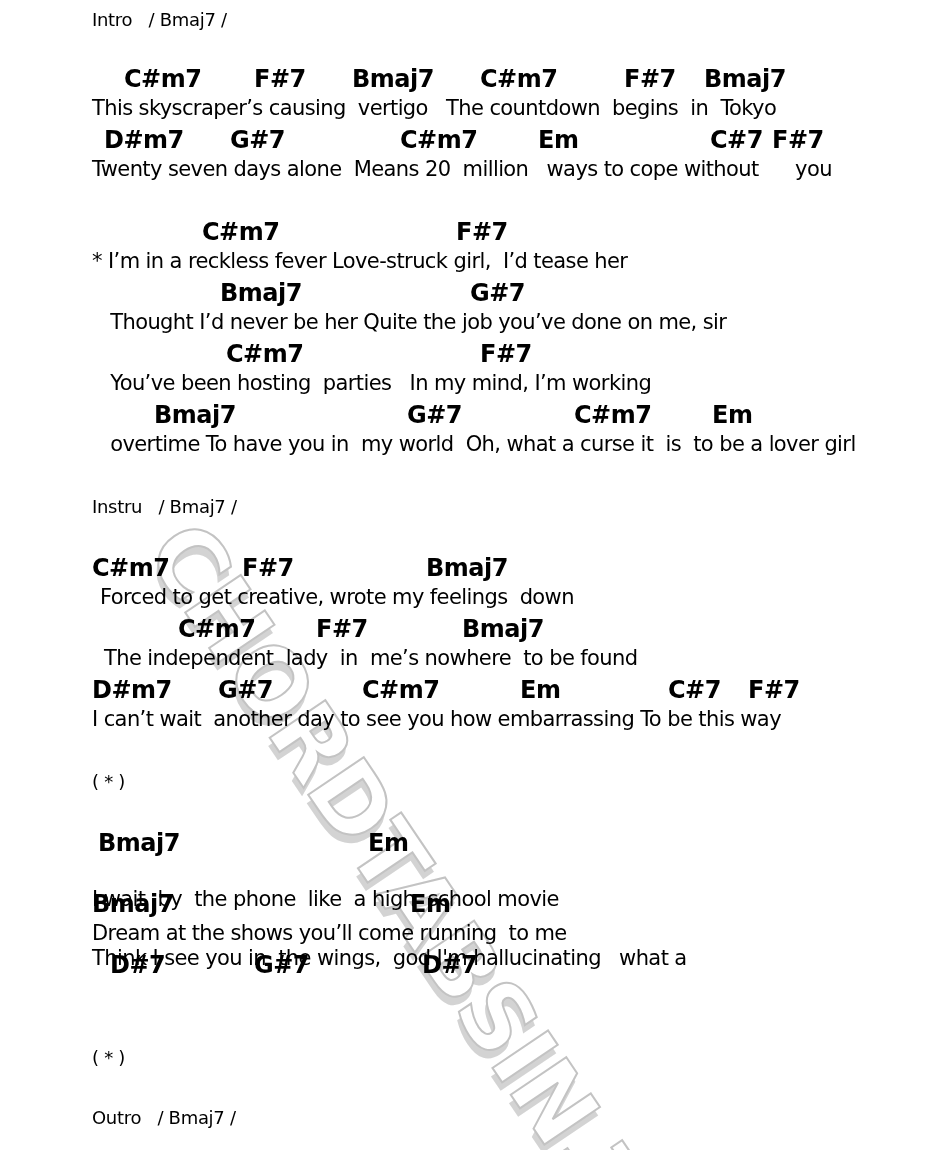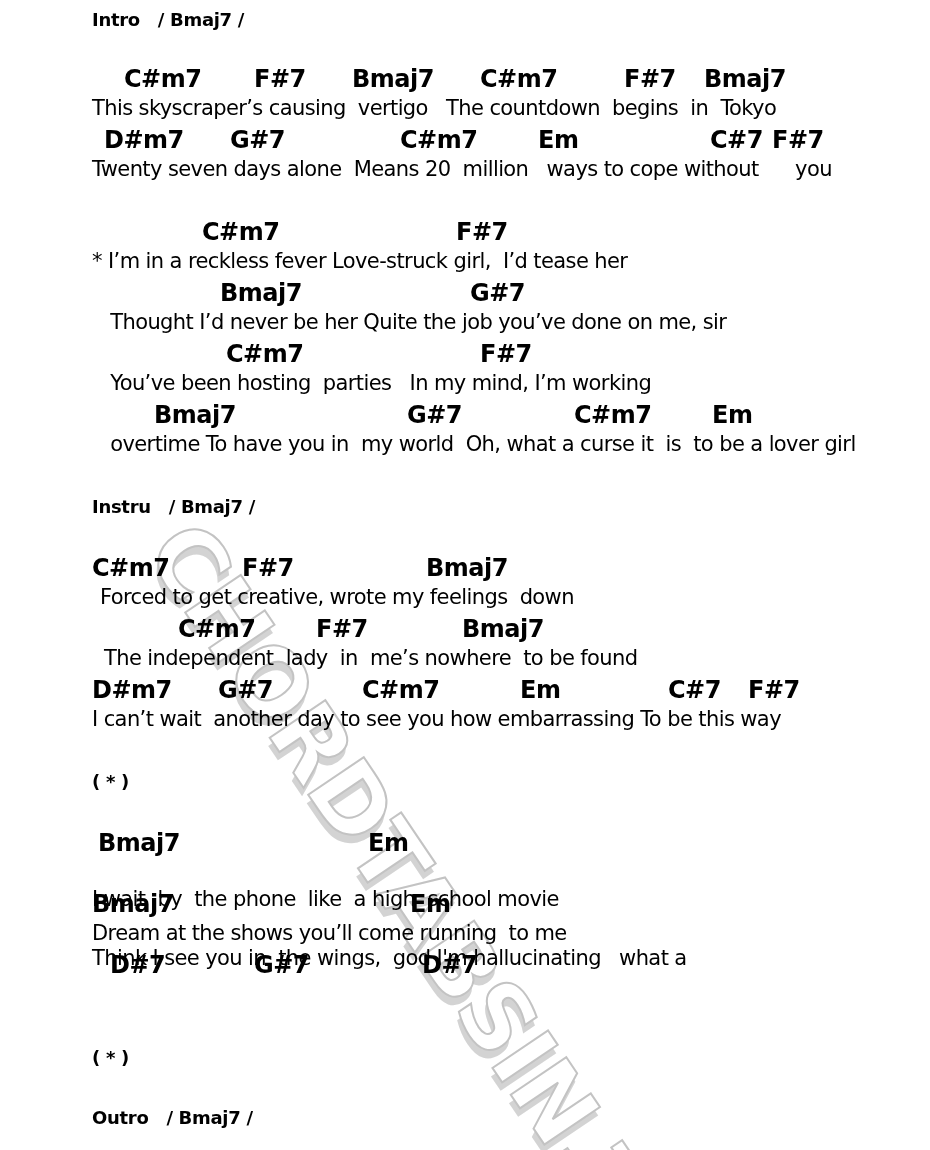--- a/index.html
+++ b/index.html
@@ -1,20 +1,20 @@
 <!DOCTYPE html>
 <html><head>
   <meta charset="utf-8">
   <style>
     html, body { margin: 0; padding: 0; background: #ffffff; }
     body { width: 930px; height: 1150px; position: relative; overflow: hidden; font-family: "DejaVu Sans", "Liberation Sans", sans-serif; color: #000; }
     .sheet { position: absolute; left: 0; top: 0; width: 930px; height: 1150px; }
     .chord { position: absolute; font-weight: bold; font-size: 24px; letter-spacing: -0.5px; line-height: 22px; }
     .lyric { position: absolute; font-size: 21px; letter-spacing: -0.6px; line-height: 26px; }
-    .heading { position: absolute; font-weight: bold; font-size: 18px; line-height: 22px; letter-spacing: -0.3px; }
+    .heading { position: absolute; font-weight: normal; font-size: 18px; line-height: 22px; letter-spacing: -0.3px; }
     .watermark { position: absolute; left: 170px; top: 480px; transform: rotate(56deg); transform-origin: left center;
       font-family: "DejaVu Sans", sans-serif; font-weight: bold; font-size: 92px; letter-spacing: -2px;
       color: #ffffff; -webkit-text-stroke: 2px #bdbdbd; text-shadow: 6px 6px 0 #cfcfcf; opacity: 0.9; pointer-events: none; white-space: nowrap; }
   </style>
 </head>
 <body>
 
 <div class="sheet">
 
   <div class="watermark">CHORDTABSIN.TH</div>

